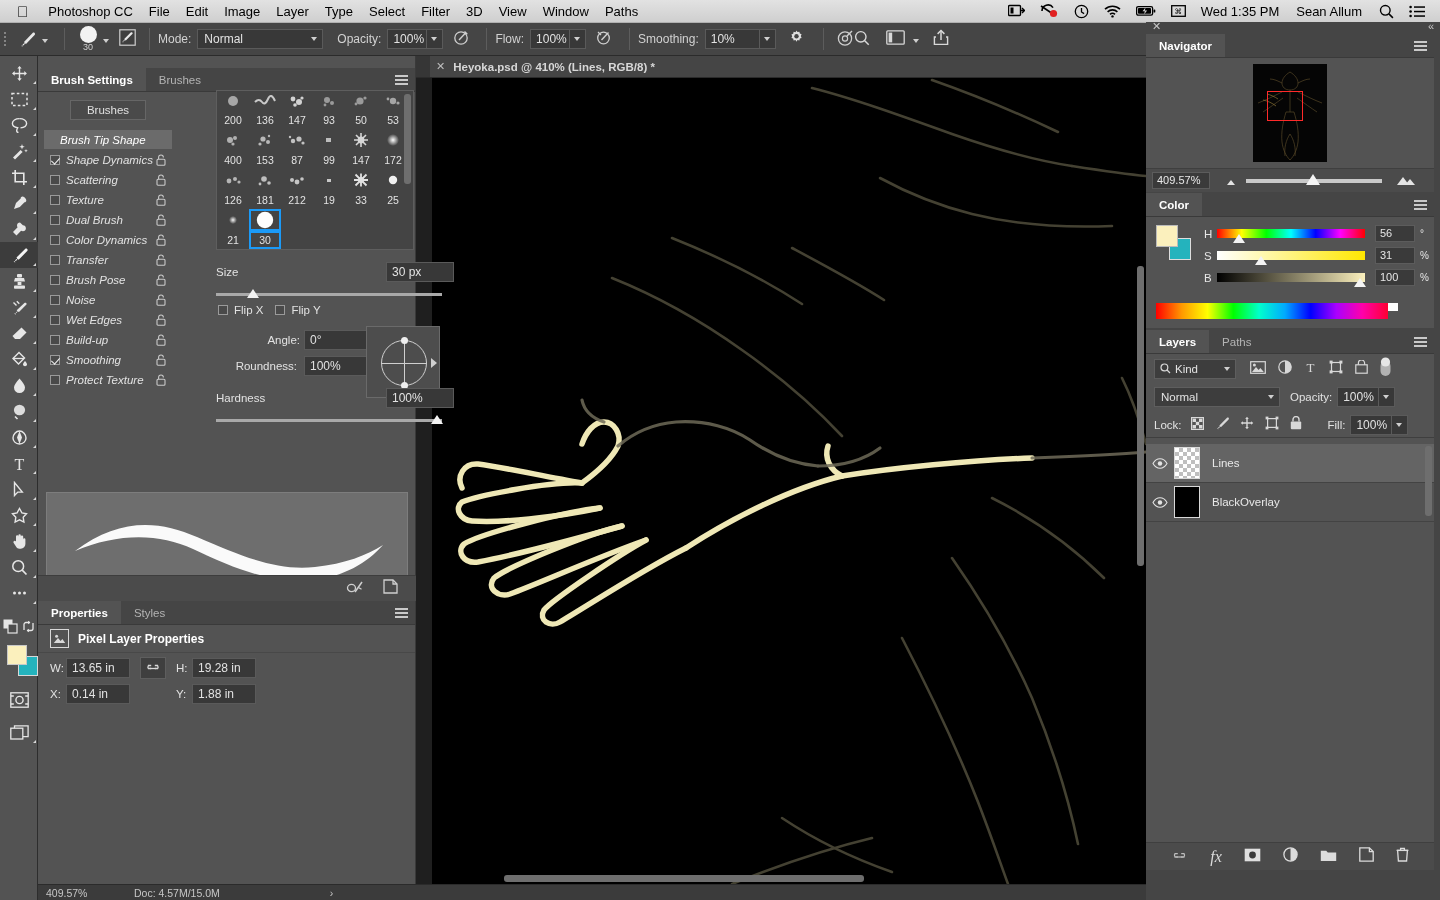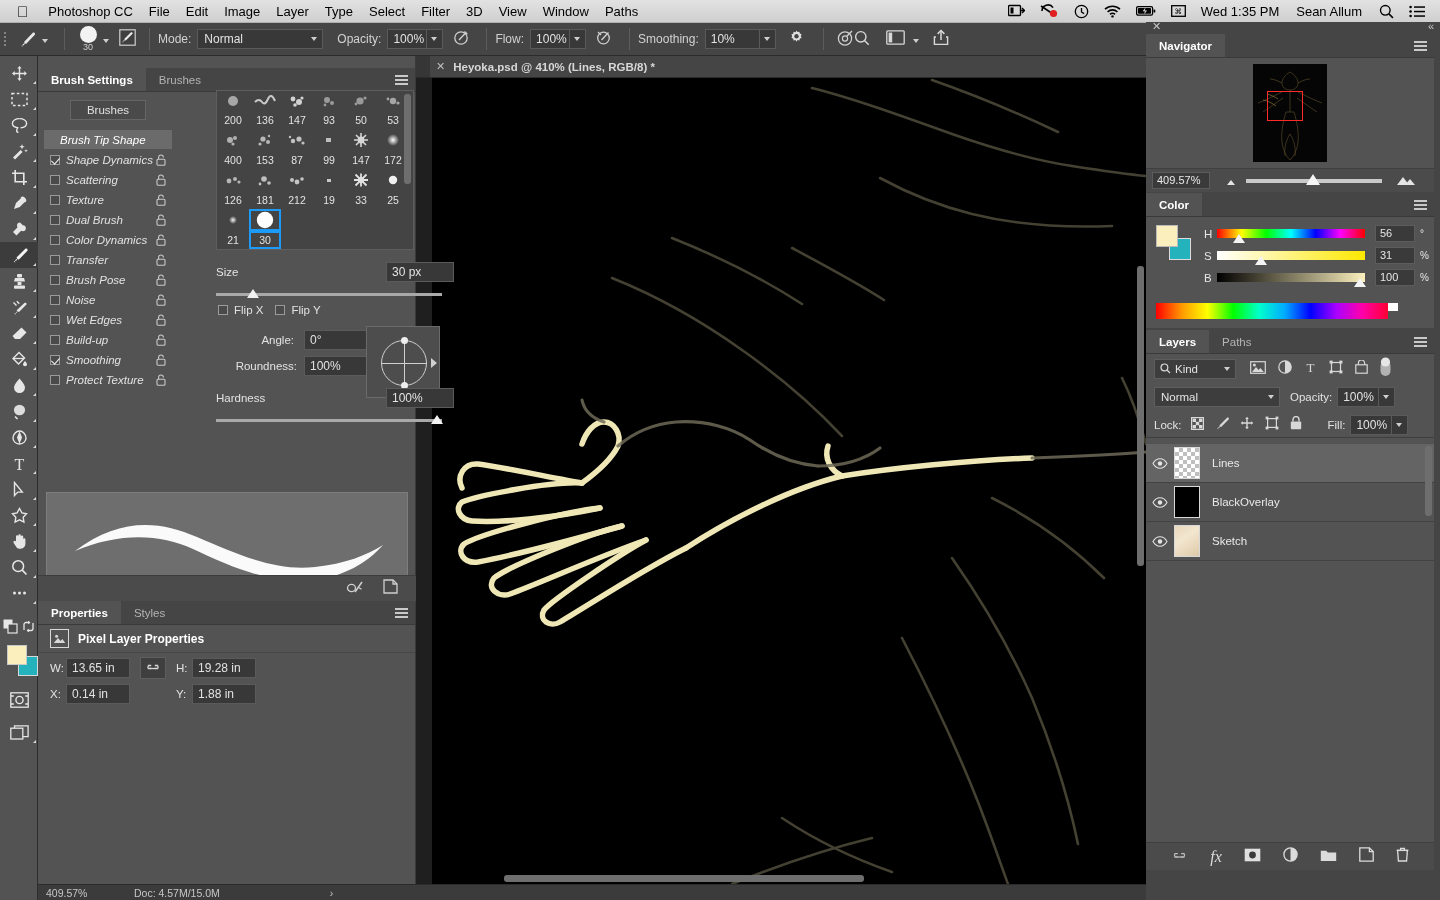--- a/index.html
+++ b/index.html
@@ -1037,21 +1037,21 @@
         </div>
 
         <div style="position:absolute; left:38px; top:212px; display:flex; align-items:center;">
           <span class="cb"></span>
           <span class="ctrlLabel" style="margin-right:12px;">Flip X</span>
           <span class="cb"></span>
           <span class="ctrlLabel">Flip Y</span>
         </div>
 
         <div style="position:absolute; left:38px; top:238px; display:flex; align-items:center; justify-content:flex-end; width:152px;">
-          <span class="ctrlLabel" style="margin-right:10px;text-align:center;">Angle:</span>
+          <span class="ctrlLabel" style="margin-right:4px;text-align:center;">Angle:</span>
           <span class="field" style="width:66px;">0°</span>
         </div>
         <div style="position:absolute; left:20px; top:264px; display:flex; align-items:center; justify-content:flex-end; width:170px;">
           <span class="ctrlLabel" style="margin-right:7px;">Roundness:</span>
           <span class="field" style="width:66px;">100%</span>
         </div>
 
         <div class="angleBox" style="left:186px; top:234px;">
           <div class="angleCircle"></div>
           <div class="angleCross" style="left:14px; top:35.5px; width:46px; height:1px;"></div>
@@ -1378,30 +1378,20 @@
       <div class="layerRow">
         <span class="eye">
           <svg width="16" height="11" viewBox="0 0 16 11">
               <path d="M1 5.5C3 2 5.4 0.8 8 0.8s5 1.2 7 4.7c-2 3.5-4.4 4.7-7 4.7S3 9 1 5.5z" fill="none" stroke="#e4e4e4" stroke-width="1.1"></path>
               <circle cx="8" cy="5.5" r="2.2" fill="#e4e4e4"></circle>
             </svg>
         </span>
         <span class="lthumb" style="background:#000;"></span>
         <span class="lname">BlackOverlay</span>
       </div>
-      <div class="layerRow">
-        <span class="eye">
-          <svg width="16" height="11" viewBox="0 0 16 11">
-              <path d="M1 5.5C3 2 5.4 0.8 8 0.8s5 1.2 7 4.7c-2 3.5-4.4 4.7-7 4.7S3 9 1 5.5z" fill="none" stroke="#e4e4e4" stroke-width="1.1"></path>
-              <circle cx="8" cy="5.5" r="2.2" fill="#e4e4e4"></circle>
-            </svg>
-        </span>
-        <span class="lthumb" style="background:linear-gradient(145deg,#e8d8bd,#f3e6cf 40%,#ddc9a8);"></span>
-        <span class="lname">Sketch</span>
-      </div>
     </div>
     <div class="lyScroll"></div>
 
     <div class="lyFooter">
       <span class="fi">
         <svg width="17" height="10" viewBox="0 0 17 10">
             <path d="M6.8 5H4a2.8 2.8 0 0 1 0-3.4h2.8M10.2 5H13a2.8 2.8 0 0 0 0-3.4h-2.8" fill="none" stroke="#bdbdbd" stroke-width="1.3"></path>
             <path d="M5.4 5h6.2" stroke="#bdbdbd" stroke-width="1.3"></path>
           </svg>
       </span>

